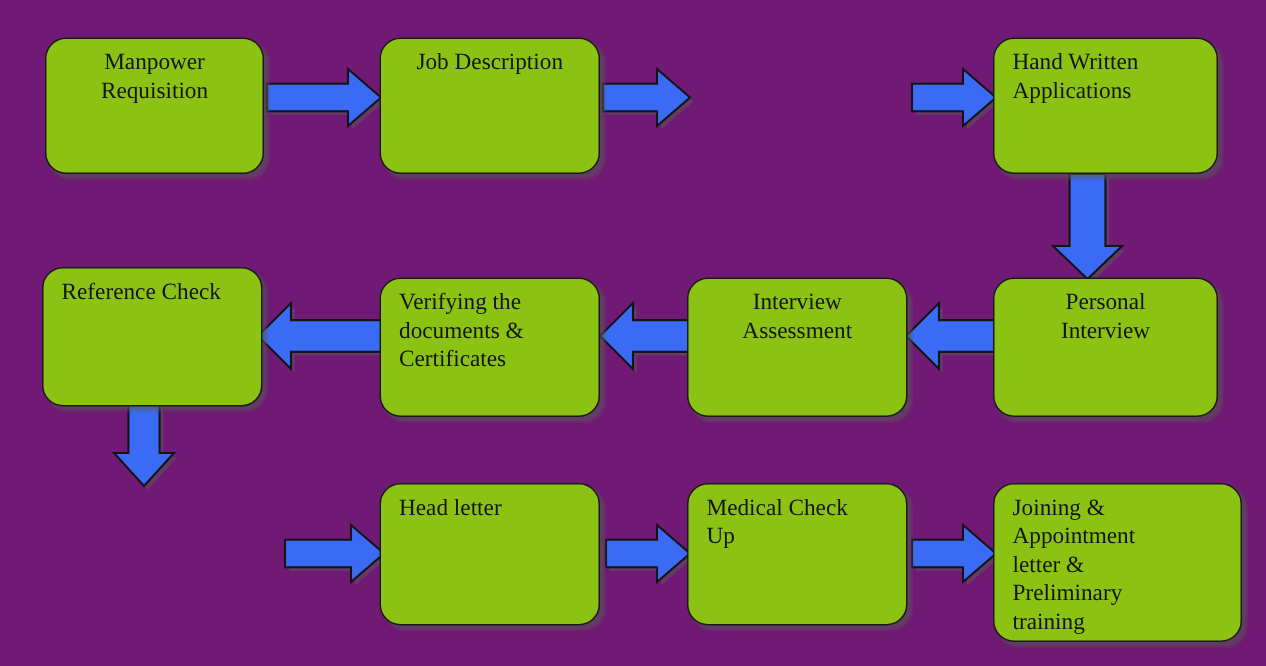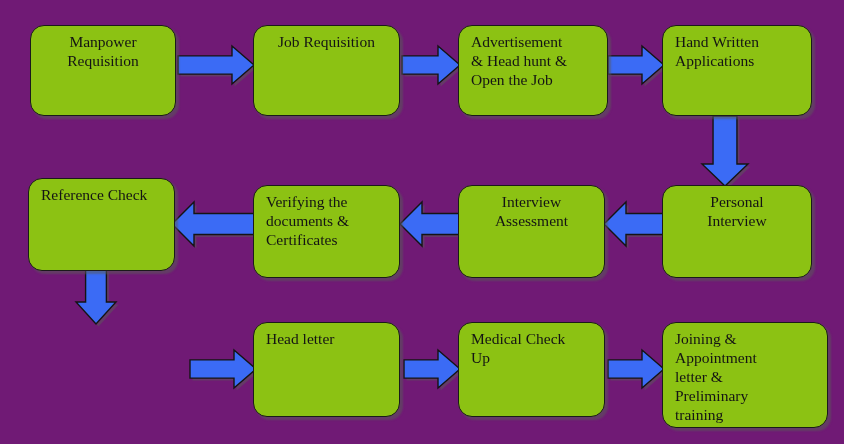--- a/index.html
+++ b/index.html
@@ -107,24 +107,21 @@
       </svg>
     </div>
     <div class="arrow" style="left: 608px; top: 350px; width: 56px; height: 38px;">
       <svg width="56" height="38" viewBox="0 0 56 38">
         <polygon points="2.5,12.38 36.5,12.38 36.5,2.5 58.5,21.5 36.5,40.5 36.5,30.62 2.5,30.62" fill="rgba(90,90,90,0.5)"></polygon>
         <polygon points="0,9.88 34,9.88 34,0 56,19 34,38 34,28.12 0,28.12" fill="#3B6BF5" stroke="#141414" stroke-width="1.4" stroke-linejoin="miter"></polygon>
       </svg>
     </div>
     <div class="node center" style="left: 30px; top: 25px; width: 146px; height: 91px; background: rgb(140, 194, 19); border-color: rgb(26, 26, 26); color: rgb(20, 20, 20);">Manpower
 Requisition</div>
-    <div class="node center" style="left: 253px; top: 25px; width: 147px; height: 91px; background: rgb(140, 194, 19); border-color: rgb(26, 26, 26); color: rgb(20, 20, 20);">Job  Requisition</div>
-    <div class="node" style="left: 458px; top: 25px; width: 150px; height: 91px; background: rgb(140, 194, 19); border-color: rgb(26, 26, 26); color: rgb(20, 20, 20);">Advertisement
-&amp; Head hunt &amp;
-Open the Job</div>
+    <div class="node center" style="left: 253px; top: 25px; width: 147px; height: 91px; background: rgb(140, 194, 19); border-color: rgb(26, 26, 26); color: rgb(20, 20, 20);">Job  Description</div>
     <div class="node" style="left: 662px; top: 25px; width: 150px; height: 91px; background: rgb(140, 194, 19); border-color: rgb(26, 26, 26); color: rgb(20, 20, 20);">Hand Written
 Applications</div>
     <div class="node" style="left: 28px; top: 178px; width: 147px; height: 93px; background: rgb(140, 194, 19); border-color: rgb(26, 26, 26); color: rgb(20, 20, 20);">Reference Check</div>
     <div class="node" style="left: 253px; top: 185px; width: 147px; height: 93px; background: rgb(140, 194, 19); border-color: rgb(26, 26, 26); color: rgb(20, 20, 20);">Verifying the
 documents &amp;
 Certificates</div>
     <div class="node center" style="left: 458px; top: 185px; width: 147px; height: 93px; background: rgb(140, 194, 19); border-color: rgb(26, 26, 26); color: rgb(20, 20, 20);">Interview
 Assessment</div>
     <div class="node center" style="left: 662px; top: 185px; width: 150px; height: 93px; background: rgb(140, 194, 19); border-color: rgb(26, 26, 26); color: rgb(20, 20, 20);">Personal
 Interview</div>

